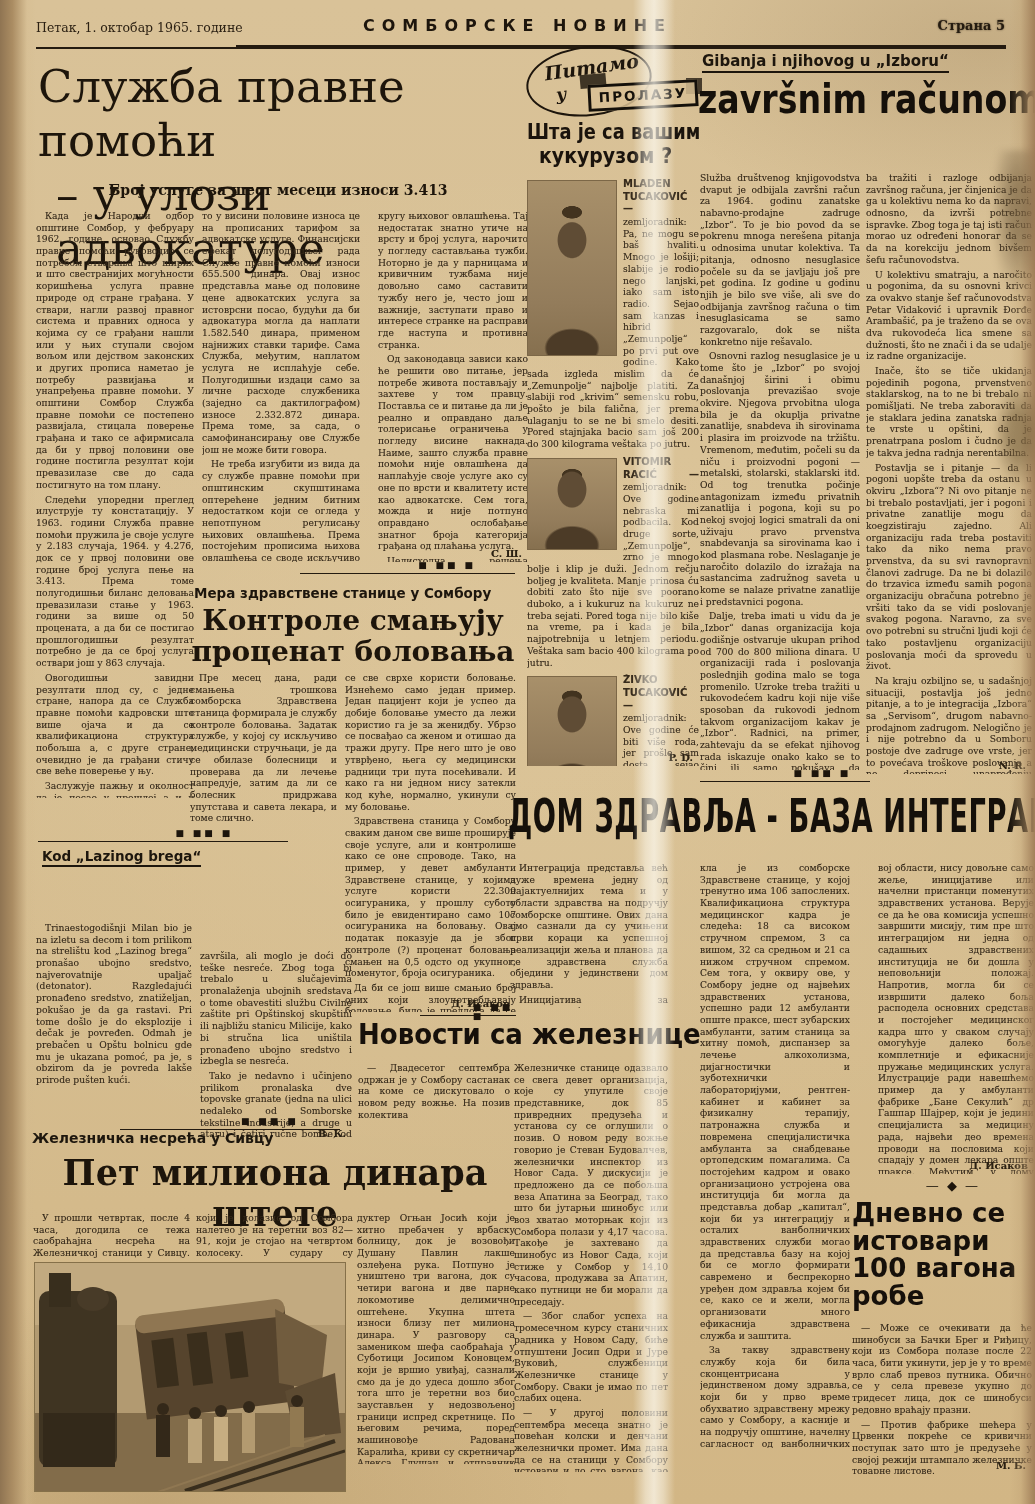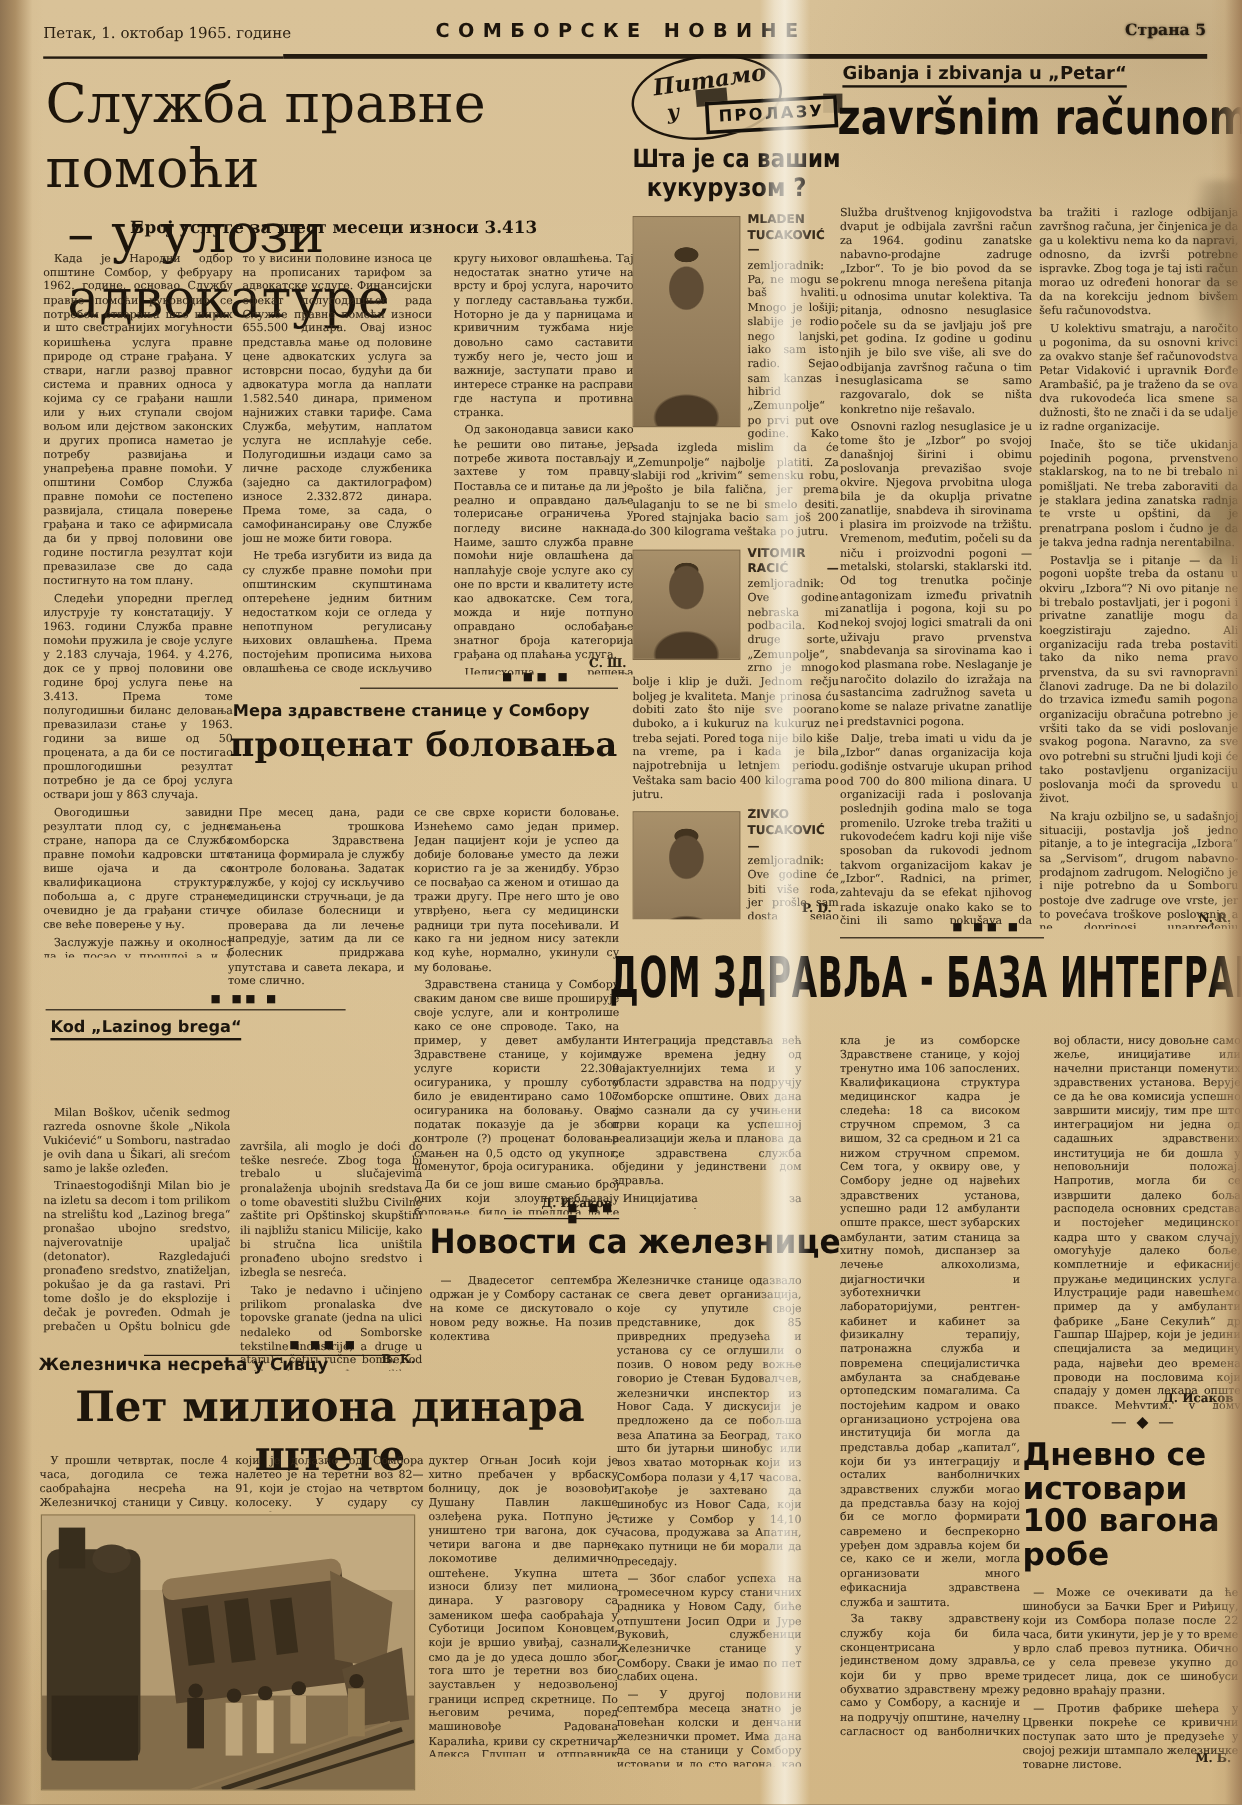--- a/index.html
+++ b/index.html
@@ -107,20 +107,21 @@
       </div>
     <span class="sig">С. Ш.</span>
   </div>
 
   <div class="orn" style="left:300px;top:562px;width:215px;">
     <span>■ ■■  ■</span>
   </div>
 
   <div class="abs kick" style="left:194px;top:585px;">Мера здравствене станице у Сомбору</div>
   <div class="abs hser ctr" style="left:190px;top:606px;width:326px;font-weight:bold;font-size:28px;line-height:1.1;">
+    <div>Контроле смањују</div>
     <div>проценат боловања</div>
   </div>
   <div class="col" style="left:190px;top:672px;width:147px;height:156px;">
       <p>Пре месец дана, ради смањења трошкова сомборска Здравствена станица формирала је службу контроле боловања. Задатак службе, у којој су искључиво медицински стручњаци, је да се обилазе болесници и проверава да ли лечење напредује, затим да ли се болесник придржава упутстава и савета лекара, и томе слично.</p>
       <p>У овом релативно кратком периоду медицински стручњаци запазили су неколико занимљивих и необичних случајева, на које</p>
     </div>
   <div class="col cont hassig" style="left:345px;top:672px;width:171px;height:340px;">
     <div>
         <p>се све сврхе користи боловање. Изнећемо само један пример. Један пацијент који је успео да добије боловање уместо да лежи користио га је за женидбу. Убрзо се посвађао са женом и отишао да тражи другу. Пре него што је ово утврђено, њега су медицински радници три пута посећивали. И како га ни једном нису затекли код куће, нормално, укинули су му боловање.</p>
         <p>Здравствена станица у Сомбору сваким даном све више проширује своје услуге, али и контролише како се оне спроводе. Тако, на пример, у девет амбуланти Здравствене станице, у којима услуге користи 22.300 осигураника, у прошлу суботу било је евидентирано само 107 осигураника на боловању. Овај податак показује да је због контроле (?) проценат боловања смањен на 0,5 одсто од укупног, поменутог, броја осигураника.</p>
@@ -128,21 +129,20 @@
       </div>
     <span class="sig">Д. Исаков</span>
   </div>
 
   <div class="orn" style="left:38px;top:830px;width:250px;">
     <span>■ ■■  ■</span>
   </div>
 
   <div class="abs kick u" style="left:42px;top:848px;">Kod „Lazinog brega“</div>
   <div class="col" style="left:36px;top:922px;width:156px;height:190px;">
-      <p>Milan Boškov, učenik sedmog razreda osnovne škole „Nikola Vukićević“ u Somboru, nastradao je ovih dana u Šikari, ali srećom samo je lakše ozleđen.</p>
       <p>Trinaestogodišnji Milan bio je na izletu sa decom i tom prilikom na strelištu kod „Lazinog brega“ pronašao ubojno sredstvo, najverovatnije upaljač (detonator). Razgledajući pronađeno sredstvo, znatiželjan, pokušao je da ga rastavi. Pri tome došlo je do eksplozije i dečak je povređen. Odmah je prebačen u Opštu bolnicu gde mu je ukazana pomoć, pa je, s obzirom da je povreda lakše prirode pušten kući.</p>
     </div>
   <div class="col cont hassig" style="left:200px;top:950px;width:152px;height:192px;">
     <div>
         <p>završila, ali moglo je doći do teške nesreće. Zbog toga bi trebalo u slučajevima pronalaženja ubojnih sredstava o tome obavestiti službu Civilne zaštite pri Opštinskoj skupštini ili najbližu stanicu Milicije, kako bi stručna lica uništila pronađeno ubojno sredstvo i izbegla se nesreća.</p>
         <p>Tako je nedavno i učinjeno prilikom pronalaska dve topovske granate (jedna na ulici nedaleko od Somborske tekstilne industrije, a druge u ataru) i četiri ručne bombe, od kojih jedna pronađena prilikom čišćenja bunara u Somboru i po jedna u Kljajićevu i Staparu, a jedna u ataru.</p>
       </div>
     <span class="sig">В. К.</span>
   </div>
 
@@ -208,21 +208,21 @@
 
   <div class="abs stamp">
     <div class="oval"></div>
     <div class="w1">Питамо</div>
     <div class="w2">у</div>
     <div class="smudge1"></div>
     <div class="smudge2"></div>
     <div class="box">ПРОЛАЗУ</div>
   </div>
 
-  <div class="abs kick u" style="left:702px;top:52px;font-size:15px;">Gibanja i zbivanja u „Petar“</div>
+  <div class="abs kick u" style="left:702px;top:52px;font-size:15px;">Gibanja i njihovog u „Izboru“</div>
   <div class="abs hsans ctr" style="left:698px;top:78px;width:337px;line-height:1.05;">
     <div style="font-size:40px;text-align:left;">
       <span class="scale" style="transform:scaleX(.83);">završnim računom</span>
     </div>
   </div>
   <div class="col cont" style="left:700px;top:172px;width:160px;height:598px;">
       <p>Služba društvenog knjigovodstva dvaput je odbijala završni račun za 1964. godinu zanatske nabavno-prodajne zadruge „Izbor“. To je bio povod da se pokrenu mnoga nerešena pitanja u odnosima unutar kolektiva. Ta pitanja, odnosno nesuglasice počele su da se javljaju još pre pet godina. Iz godine u godinu njih je bilo sve više, ali sve do odbijanja završnog računa o tim nesuglasicama se samo razgovaralo, dok se ništa konkretno nije rešavalo.</p>
       <p>Osnovni razlog nesuglasice je u tome što je „Izbor“ po svojoj današnjoj širini i obimu poslovanja prevazišao svoje okvire. Njegova prvobitna uloga bila je da okuplja privatne zanatlije, snabdeva ih sirovinama i plasira im proizvode na tržištu. Vremenom, međutim, počeli su da niču i proizvodni pogoni — metalski, stolarski, staklarski itd. Od tog trenutka počinje antagonizam između privatnih zanatlija i pogona, koji su po nekoj svojoj logici smatrali da oni uživaju pravo prvenstva snabdevanja sa sirovinama kao i kod plasmana robe. Neslaganje je naročito dolazilo do izražaja na sastancima zadružnog saveta u kome se nalaze privatne zanatlije i predstavnici pogona.</p>
       <p>Dalje, treba imati u vidu da je „Izbor“ danas organizacija koja godišnje ostvaruje ukupan prihod od 700 do 800 miliona dinara. U organizaciji rada i poslovanja poslednjih godina malo se toga promenilo. Uzroke treba tražiti u rukovodećem kadru koji nije više sposoban da rukovodi jednom takvom organizacijom kakav je „Izbor“. Radnici, na primer, zahtevaju da se efekat njihovog rada iskazuje onako kako se to čini ili samo pokušava da sprovede u život u drugim organizacijama. Polazeći od stručnog sastava ljudi koji rade na tim poslovima takve organizacione promene nisu se mogle ni očekivati. U nedovoljnoj stručnosti tre</p>
     </div>

